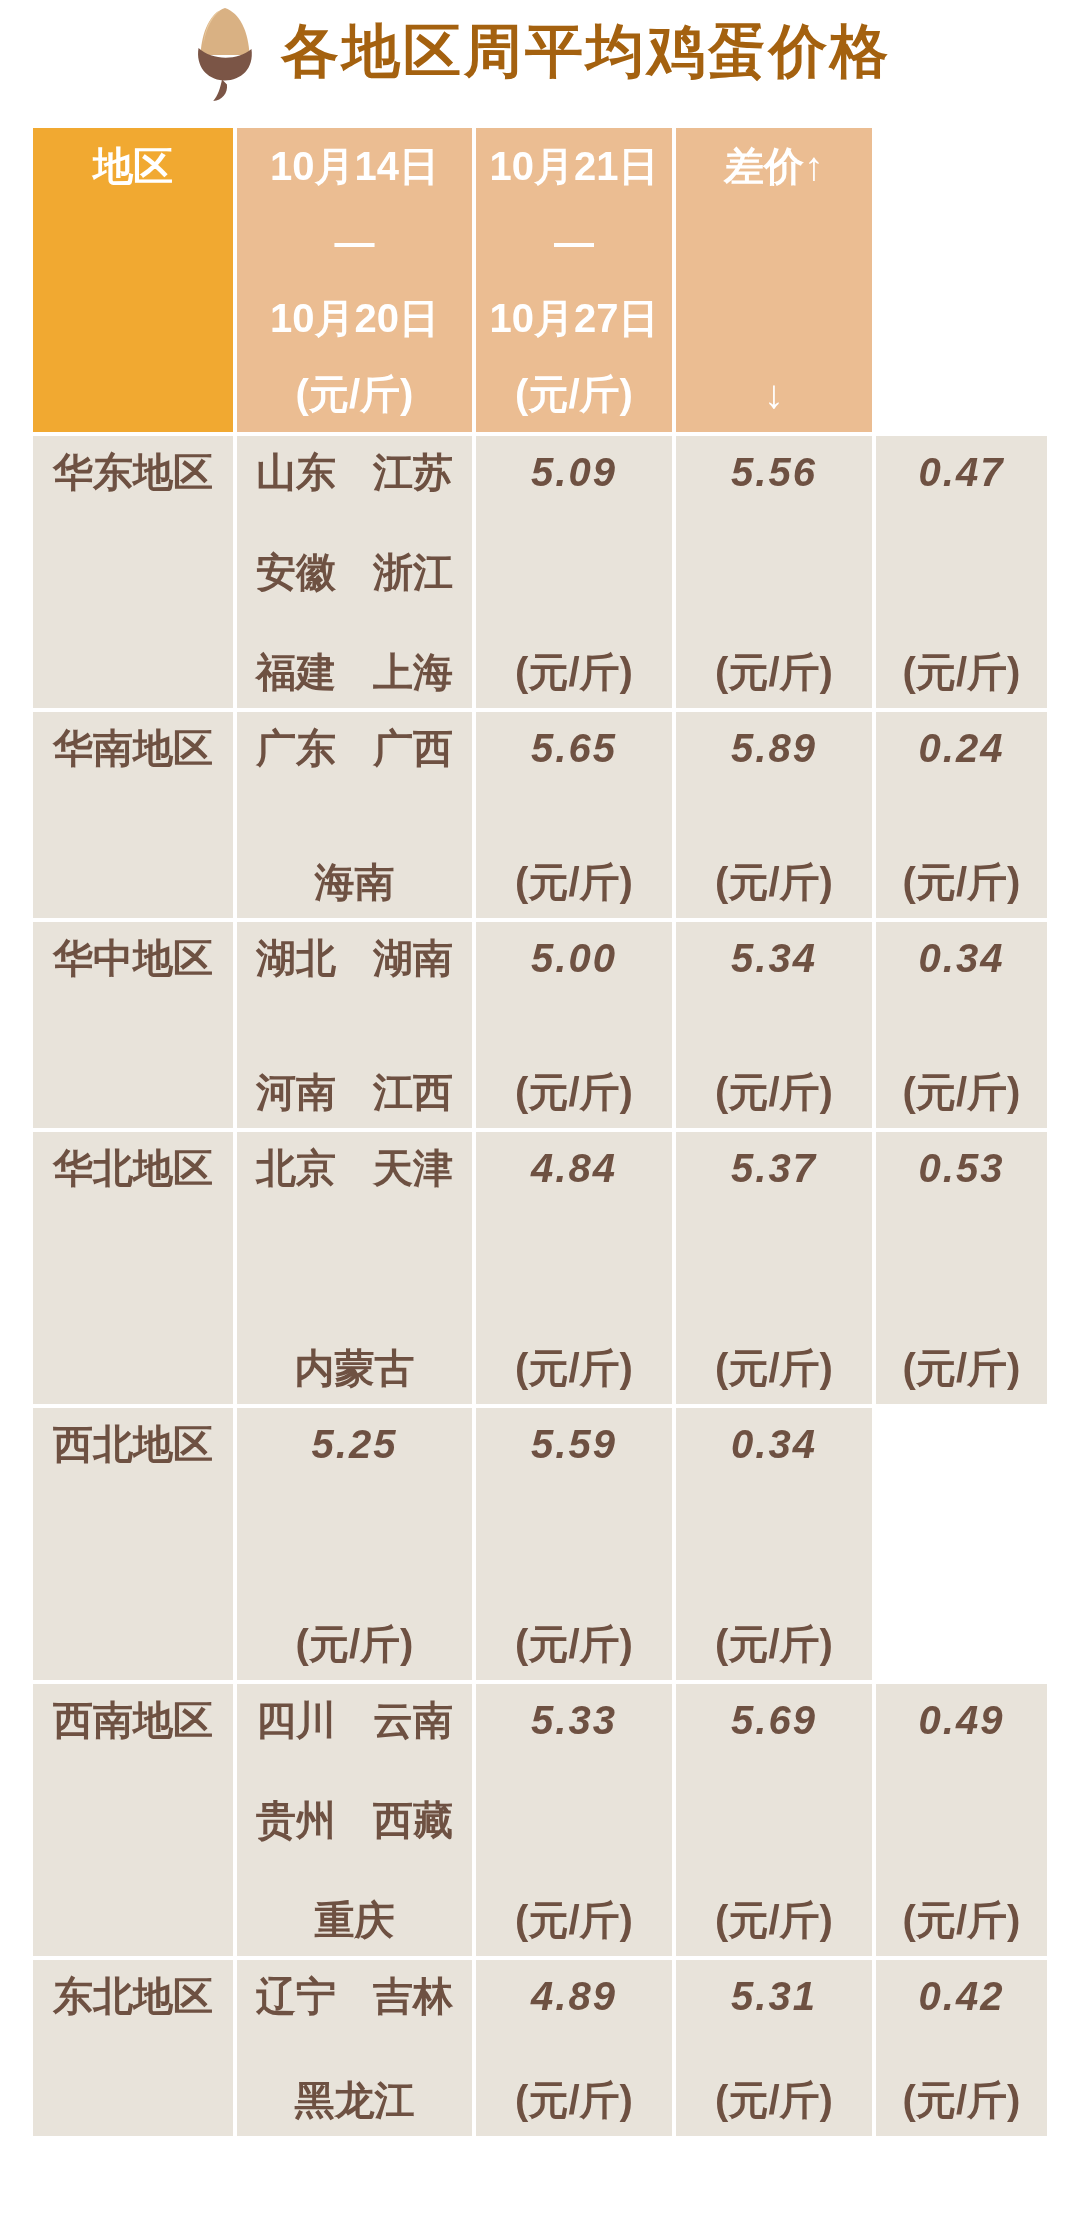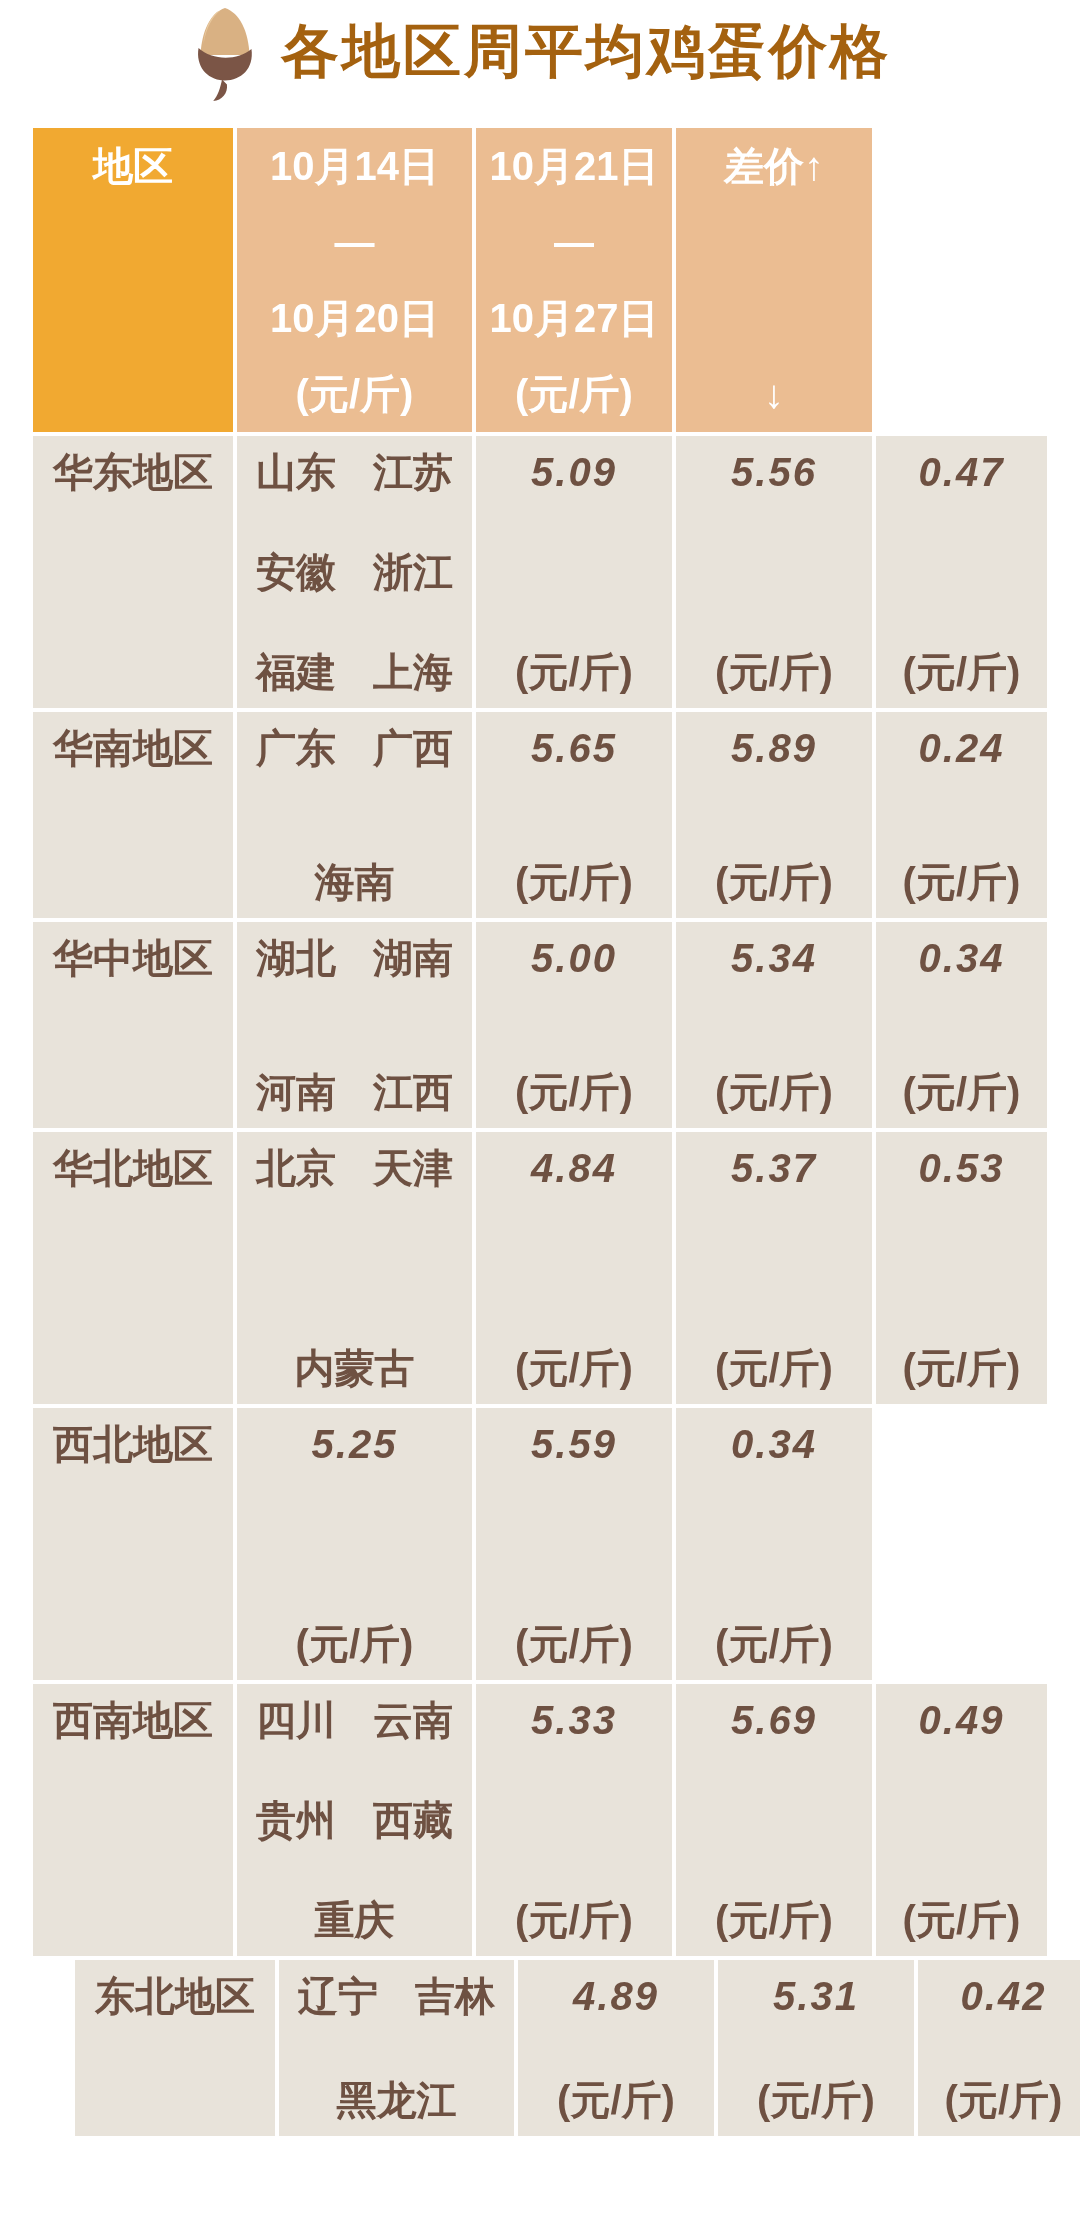--- a/index.html
+++ b/index.html
@@ -65,21 +65,21 @@
 
   
   .tbody .cell {
     background: var(--cell-bg);
     color: var(--cell-text);
     font-size: 40px;
     line-height: 72px;
   }
   .trow.lines-2 { min-height: 206px; }
   .trow.lines-3 { min-height: 272px; }
-  .tbody .trow:last-child { min-height: 176px; margin-left: 42px; }
+  .tbody .trow:last-child { min-height: 176px; }
   .provinces .line { word-spacing: 26px; }
   .price .num { letter-spacing: 2px; font-style: italic; }
 </style>
 </head>
 <body>
 
 <div class="page">
 
   <div class="title-bar">
     <svg class="acorn" viewBox="0 0 72 100" aria-hidden="true">

